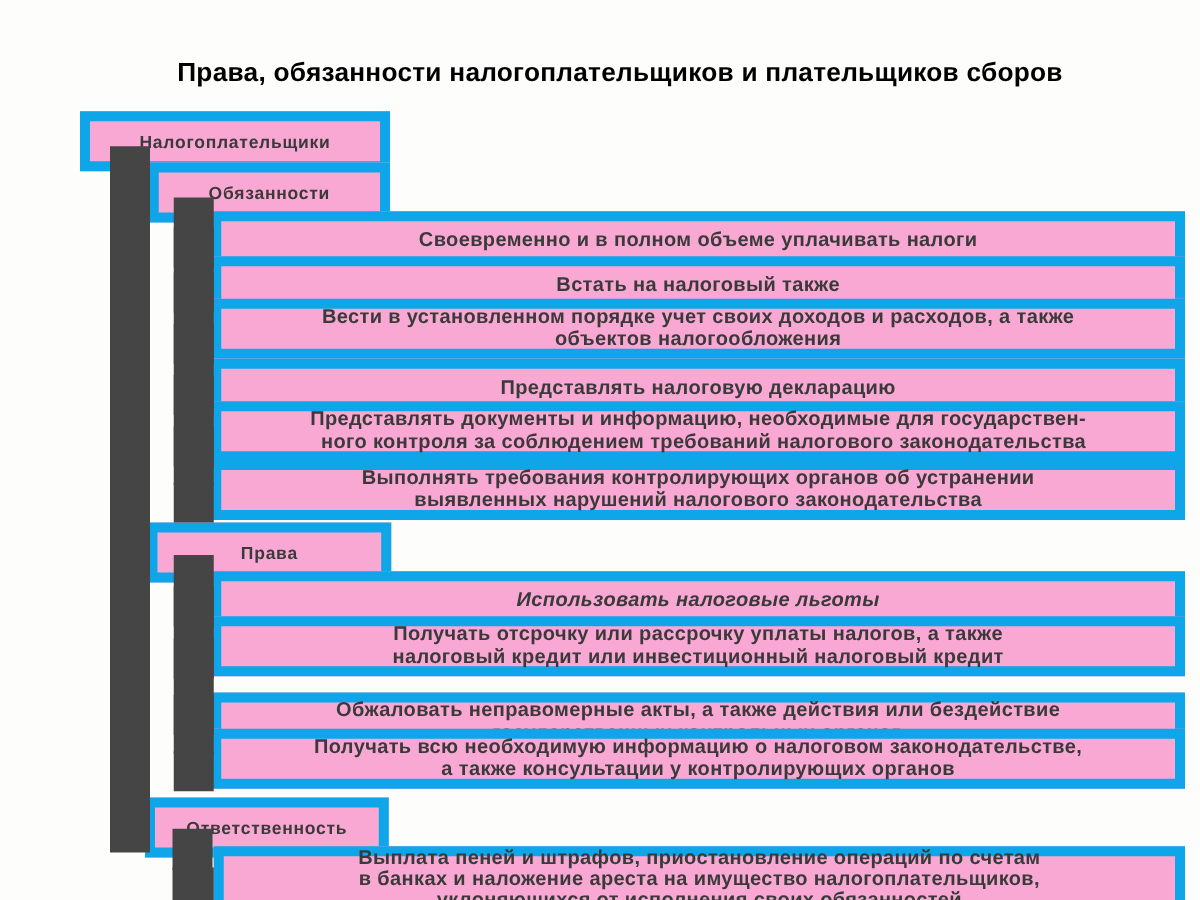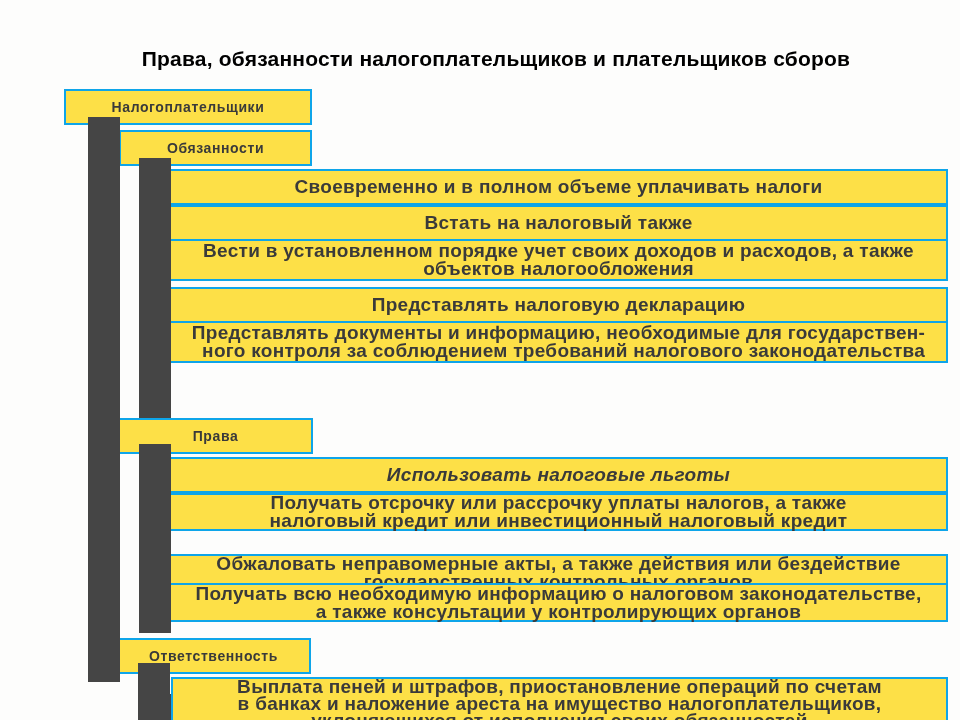--- a/index.html
+++ b/index.html
@@ -20,35 +20,35 @@
     left: 0; top: 15px;
     width: 960px;
     text-align: center;
     font-size: 21px;
     font-weight: 700;
     letter-spacing: 0.2px;
     color: #000000;
   }
   .node {
     position: absolute;
-    border: 2px solid #0ea5e9;
-    background: #fde047;
+    border: 8px solid #0ea5e9;
+    background: #f9a8d4;
     display: flex;
     align-items: center;
     justify-content: center;
     text-align: center;
     color: #3a3a3a;
     font-weight: 700;
   }
   .node.header {
     font-size: 14px;
     letter-spacing: 0.6px;
   }
   .node.leaf {
-    font-size: 19px;
+    font-size: 16px;
     line-height: 18px;
     letter-spacing: 0.3px;
     white-space: pre-line;
   }
   .node.leaf.tight { line-height: 17px; }
   .line {
     position: absolute;
     background: #454545;
   }
   .line.v { width: 2px; }
@@ -71,20 +71,22 @@
 
   <div class="node header" style="left:103px; top:114px; width:193px; height:29px;">Обязанности</div>
 
   <div class="node leaf" style="left:153px; top:153px; width:779px; height:28px;">Своевременно и в полном объеме уплачивать налоги</div>
   <div class="node leaf" style="left:153px; top:189px; width:779px; height:28px;">Встать на налоговый также</div>
   <div class="node leaf" style="left:153px; top:223px; width:779px; height:42px;text-align:center;">Вести в установленном порядке учет своих доходов и расходов, а также
 объектов налогообложения</div>
   <div class="node leaf" style="left:153px; top:271px; width:779px; height:28px;">Представлять налоговую декларацию</div>
   <div class="node leaf" style="left:153px; top:305px; width:779px; height:42px;text-align:right;">Представлять документы и информацию, необходимые для государствен-
 ного контроля за соблюдением требований налогового законодательства</div>
+  <div class="node leaf" style="left:153px; top:352px; width:779px; height:40px;">Выполнять требования контролирующих органов об устранении
+выявленных нарушений налогового законодательства</div>
 
   <div class="node header" style="left:102px; top:402px; width:195px; height:27px;">Права</div>
 
   <div class="node leaf" style="left:153px; top:441px; width:779px; height:27px;font-style:italic;">Использовать налоговые льготы</div>
   <div class="node leaf" style="left:153px; top:477px; width:779px; height:38px;">Получать отсрочку или рассрочку уплаты налогов, а также
 налоговый кредит или инвестиционный налоговый кредит</div>
   <div class="node leaf" style="left:153px; top:538px; width:779px; height:37px;">Обжаловать неправомерные акты, а также действия или бездействие
 государственных контрольных органов</div>
   <div class="node leaf" style="left:153px; top:567px; width:779px; height:39px;">Получать всю необходимую информацию о налоговом законодательстве,
 а также консультации у контролирующих органов</div>

